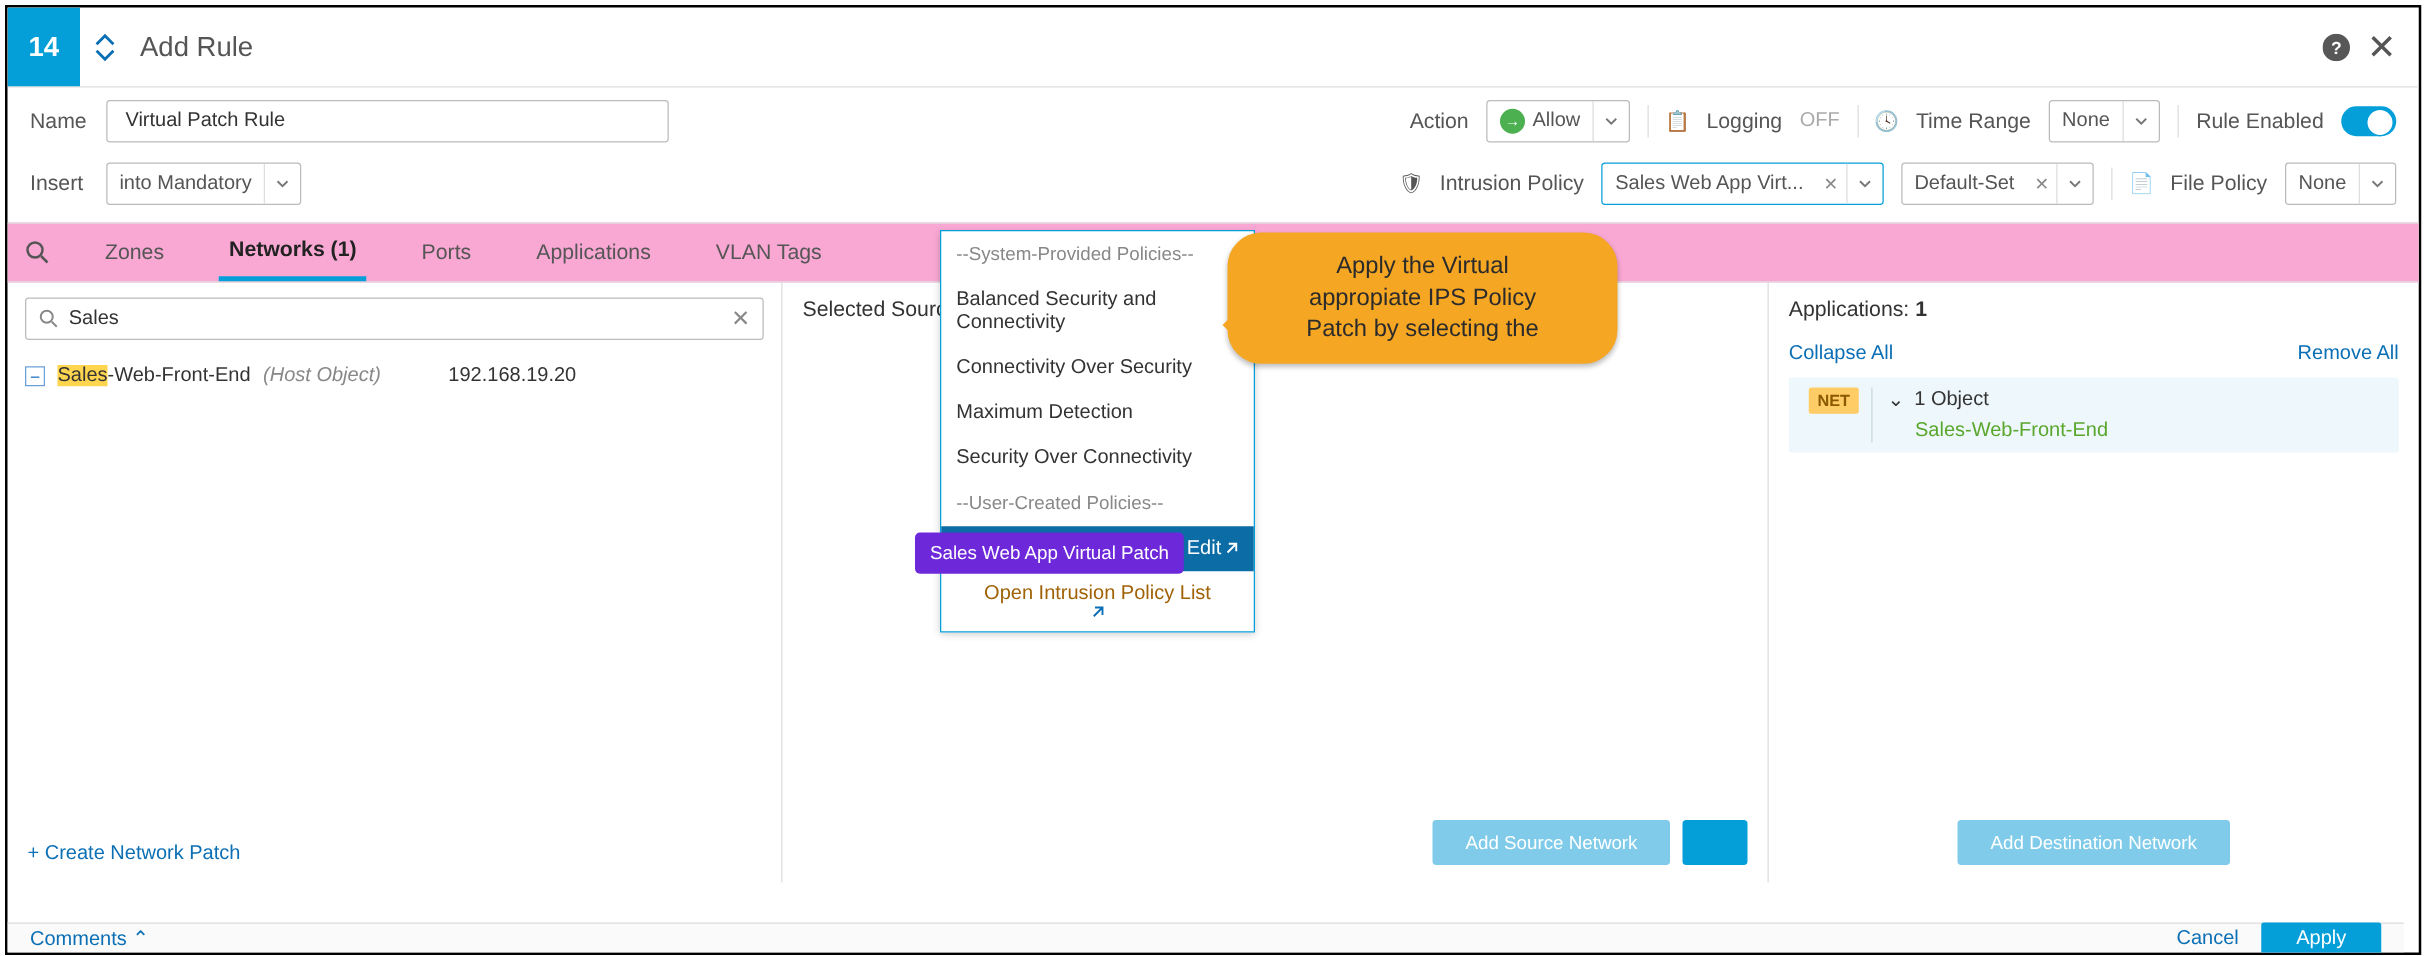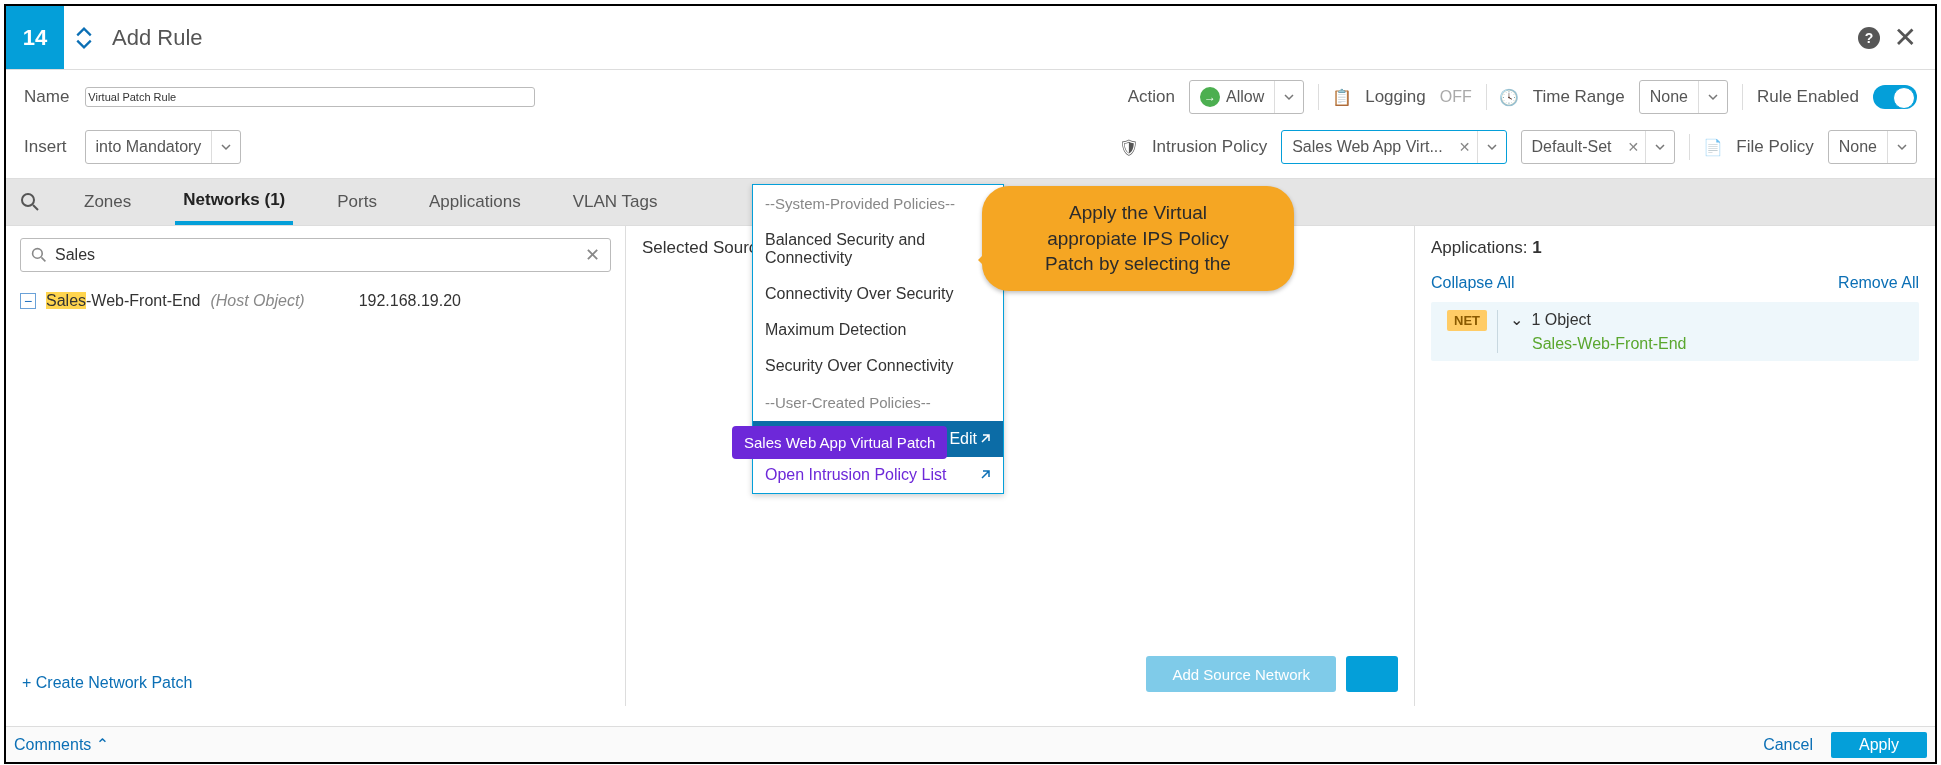--- a/index.html
+++ b/index.html
@@ -10,21 +10,21 @@
 .spinbox { display: flex; flex-direction: column; align-items: center; justify-content: center; width: 40px; }
 .spinbox svg { width: 18px; height: 12px; cursor: pointer; }
 .dialog-title { font-size: 22px; color: #555; margin-left: 8px; }
 .titlebar-spacer { flex: 1; }
 .titlebar-right { display: flex; align-items: center; gap: 14px; padding-right: 18px; }
 .help-icon circle { fill: #575757; }
 .close-x { font-size: 28px; color: #555; cursor: pointer; font-weight: 300; }
 
 .form-row { display: flex; align-items: center; padding: 10px 18px; gap: 16px; flex-wrap: wrap; }
 .field-label { color: #555; font-size: 17px; }
-.text-input { border: 1px solid #bbb; border-radius: 3px; height: 20px; padding: 0 2px; font-size: 11px; color: #333; }
+.text-input { border: 1px solid #bbb; border-radius: 3px; height: 34px; padding: 0 14px; font-size: 16px; color: #333; }
 .text-input.w450 { width: 450px; }
 
 .dropdown { border: 1px solid #bbb; border-radius: 3px; height: 34px; display: inline-flex; align-items: center; background: #fff; }
 .dropdown .dd-value { padding: 0 10px; color: #555; white-space: nowrap; }
 .dropdown .dd-arrow { border-left: 1px solid #ddd; padding: 0 8px; color: #777; cursor: pointer; display: flex; align-items: center; height: 100%; }
 .dropdown .dd-clear { padding: 0 6px; color: #888; cursor: pointer; font-size: 14px; }
 
 .action-chip { display: inline-flex; align-items: center; gap: 6px; }
 .action-chip .circle { width: 20px; height: 20px; border-radius: 50%; background: #4CAF50; display:flex; align-items:center; justify-content:center; }
 .action-chip .circle::after { content: '→'; color: #fff; font-size: 12px; }
@@ -35,21 +35,21 @@
 .toggle::after { content:''; position:absolute; right:2px; top:2px; width:20px; height:20px; border-radius:50%; background:#fff; border:1px solid #049FD9; }
 
 .row1-right { display:flex; align-items:center; gap: 14px; margin-left: auto; flex-wrap: wrap; }
 .grey-off { color: #aaa; }
 
 .row2 { display:flex; align-items:center; padding: 6px 18px 14px; gap: 18px; position: relative; flex-wrap: wrap; }
 .row2-right { display:flex; align-items:center; gap: 14px; margin-left: auto; flex-wrap: wrap; }
 
 .shield-icon, .log-icon, .clock-icon, .file-icon { width: 18px; height: 18px; display: inline-flex; align-items:center; justify-content:center; color:#555; }
 
-.tabbar { background: #e5e5e5; border-top: 1px solid #ddd; border-bottom: 1px solid #ddd; display: flex; align-items: center; height: 48px; padding-left: 14px; gap: 36px; }
+.tabbar { background: #f9a8d4; border-top: 1px solid #ddd; border-bottom: 1px solid #ddd; display: flex; align-items: center; height: 48px; padding-left: 14px; gap: 36px; }
 .tabbar .tab { color: #555; font-size: 17px; padding: 0 8px; height: 100%; display: flex; align-items: center; cursor: pointer; }
 .tabbar .tab.active { color: #222; font-weight: 600; border-bottom: 4px solid #049FD9; }
 
 .three-col { display: flex; height: 480px; }
 .col { border-right: 1px solid #ddd; display: flex; flex-direction: column; }
 .col:last-child { border-right: none; }
 .col-a { width: 620px; }
 .col-b { flex: 1; }
 .col-c { width: 520px; }
 
@@ -72,28 +72,28 @@
 .net-badge { background:#ffcc66; color:#8a5a00; font-size:13px; padding:3px 7px; border-radius:2px; font-weight:600; }
 .chev { cursor:pointer; color:#333; }
 .obj-name { color:#5aa72e; }
 
 .col-footer { margin-top: auto; padding: 14px 16px; display:flex; align-items:center; gap: 10px; }
 .btn { border:none; border-radius:3px; height:36px; padding: 0 26px; cursor:pointer; font-size:15px; display:inline-flex; align-items:center; gap:6px; }
 .btn-primary-light { background:#7fcbe9; color:#fff; }
 .btn-darrow { background:#049FD9; color:#fff; width:36px; justify-content:center; }
 .link-add { color:#0b6fb5; cursor:pointer; }
 
-.footer-bar { position:absolute; bottom:0; left:0; right:0; border-top:1px solid #ddd; background:#fafafa; height:36px; display:flex; align-items:center; padding: 0 8px; gap: 18px; }
+.footer-bar { position:absolute; bottom:0; left:0; right:12px; border-top:1px solid #ddd; background:#fafafa; height:24px; display:flex; align-items:center; padding: 0 18px; gap: 18px; }
 .footer-bar .spacer { flex:1; }
 .btn-apply { background:#049FD9; color:#fff; padding: 4px 28px; border-radius:2px; }
 
 .popup-menu { position:absolute; background:#fff; border:1px solid #049FD9; box-shadow: 0 2px 6px rgba(0,0,0,.2); width: 252px; z-index: 50; }
 .popup-menu .pm-group { color:#888; padding:10px 12px; font-size:15px; }
 .popup-menu .pm-item { padding:9px 12px; color:#333; cursor:pointer; display:flex; justify-content:space-between; align-items:center; }
-.popup-menu .pm-item.link { color:#6d28d9; }
+.popup-menu .pm-item.link { color:#a16207;flex-direction:column; }
 .popup-menu .pm-item.sel { background:#0c6ca6; color:#fff; }
 
 .tooltip-dark { position:absolute; background:#6d28d9; color:#fff; padding:8px 12px; border-radius:4px; font-size:15px; z-index:60; }
 
 .callout { position:absolute; background:#f5a623; color:#2b2b2b; border-radius:14px; padding: 14px 22px; font-size:19px; line-height:1.35; text-align:center; z-index:55; box-shadow: 0 2px 4px rgba(0,0,0,.25); }
 .callout::before { content:''; position:absolute; left:-18px; top:60px; border: 14px solid transparent; border-right-color:#f5a623; }
 
 svg.chev-down { width:12px; height:12px; }
 </style>
 </head>
@@ -269,20 +269,23 @@
       </div>
       <div class="net-badge-row">
         <span class="net-badge">NET</span>
         <div style="border-left:1px solid #c8d8e0; padding-left:12px; display:flex; flex-direction:column; gap:6px;">
           <div style="display:flex; align-items:center; gap:8px;">
             <span class="chev">⌄</span>
             <span>1 Object</span>
           </div>
           <span class="obj-name" style="padding-left:22px;">Sales-Web-Front-End</span>
         </div>
+      </div>
+      <div class="col-footer" style="justify-content:center;">
+        <button class="btn btn-primary-light">Add Destination Network</button>
       </div>
     </div>
 
   </div>
 
   <div class="footer-bar">
     <span class="link"><span>Comments</span> ⌃</span>
     <div class="spacer"></div>
     <span class="link">Cancel</span>
     <span class="btn-apply">Apply</span>

